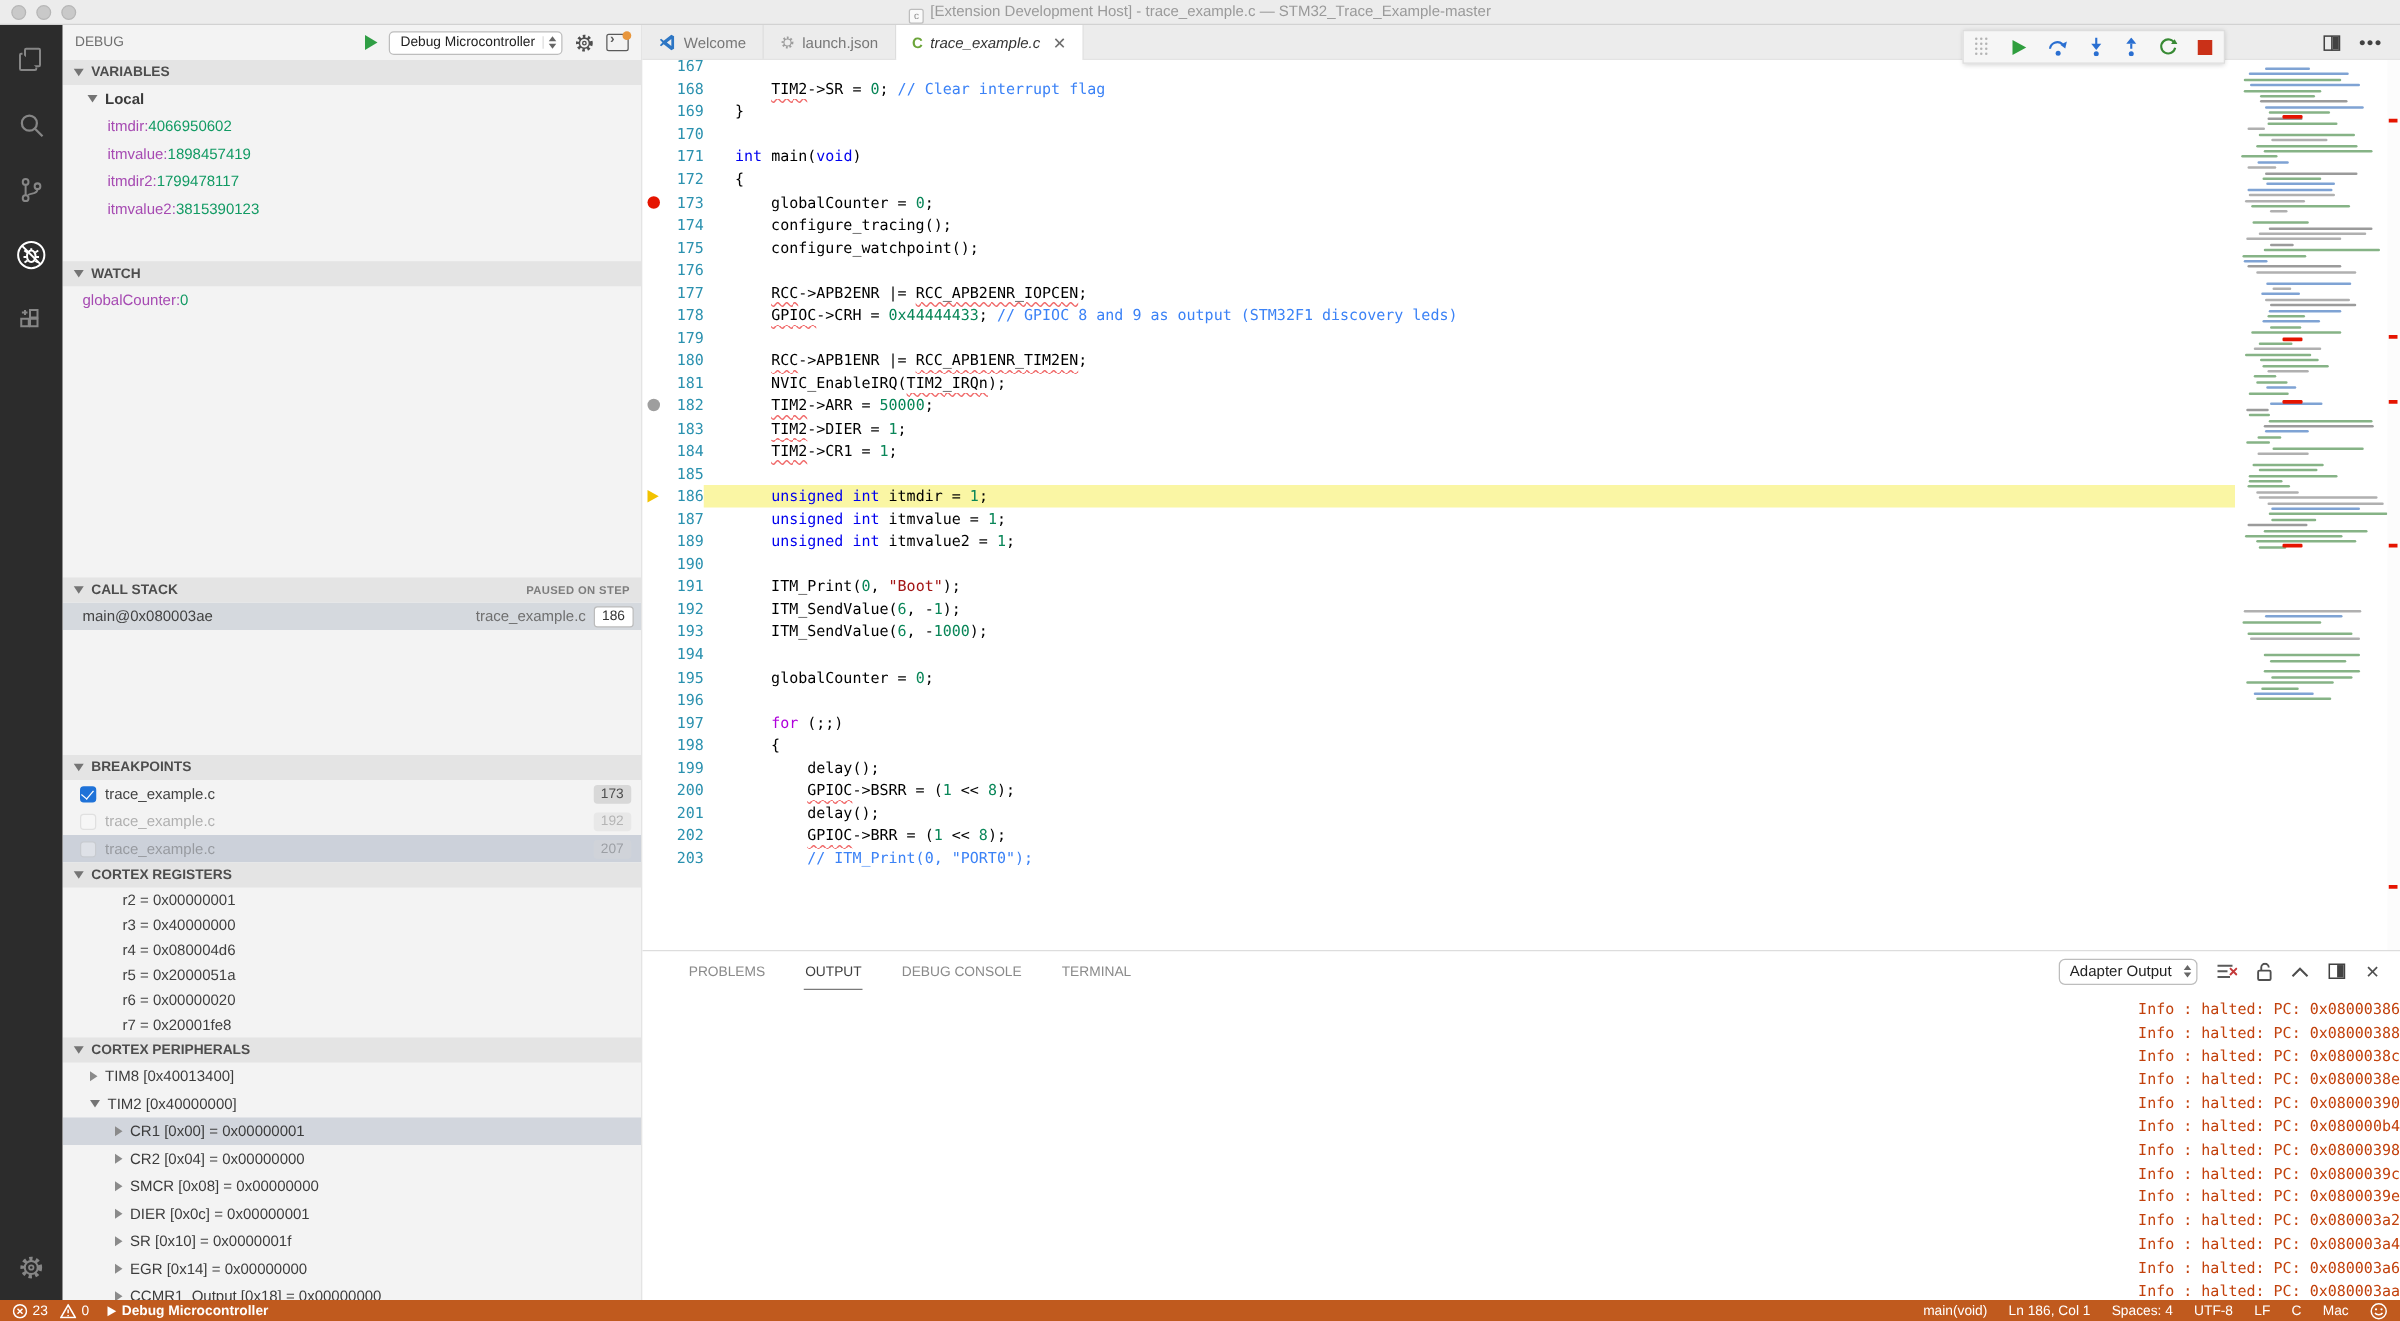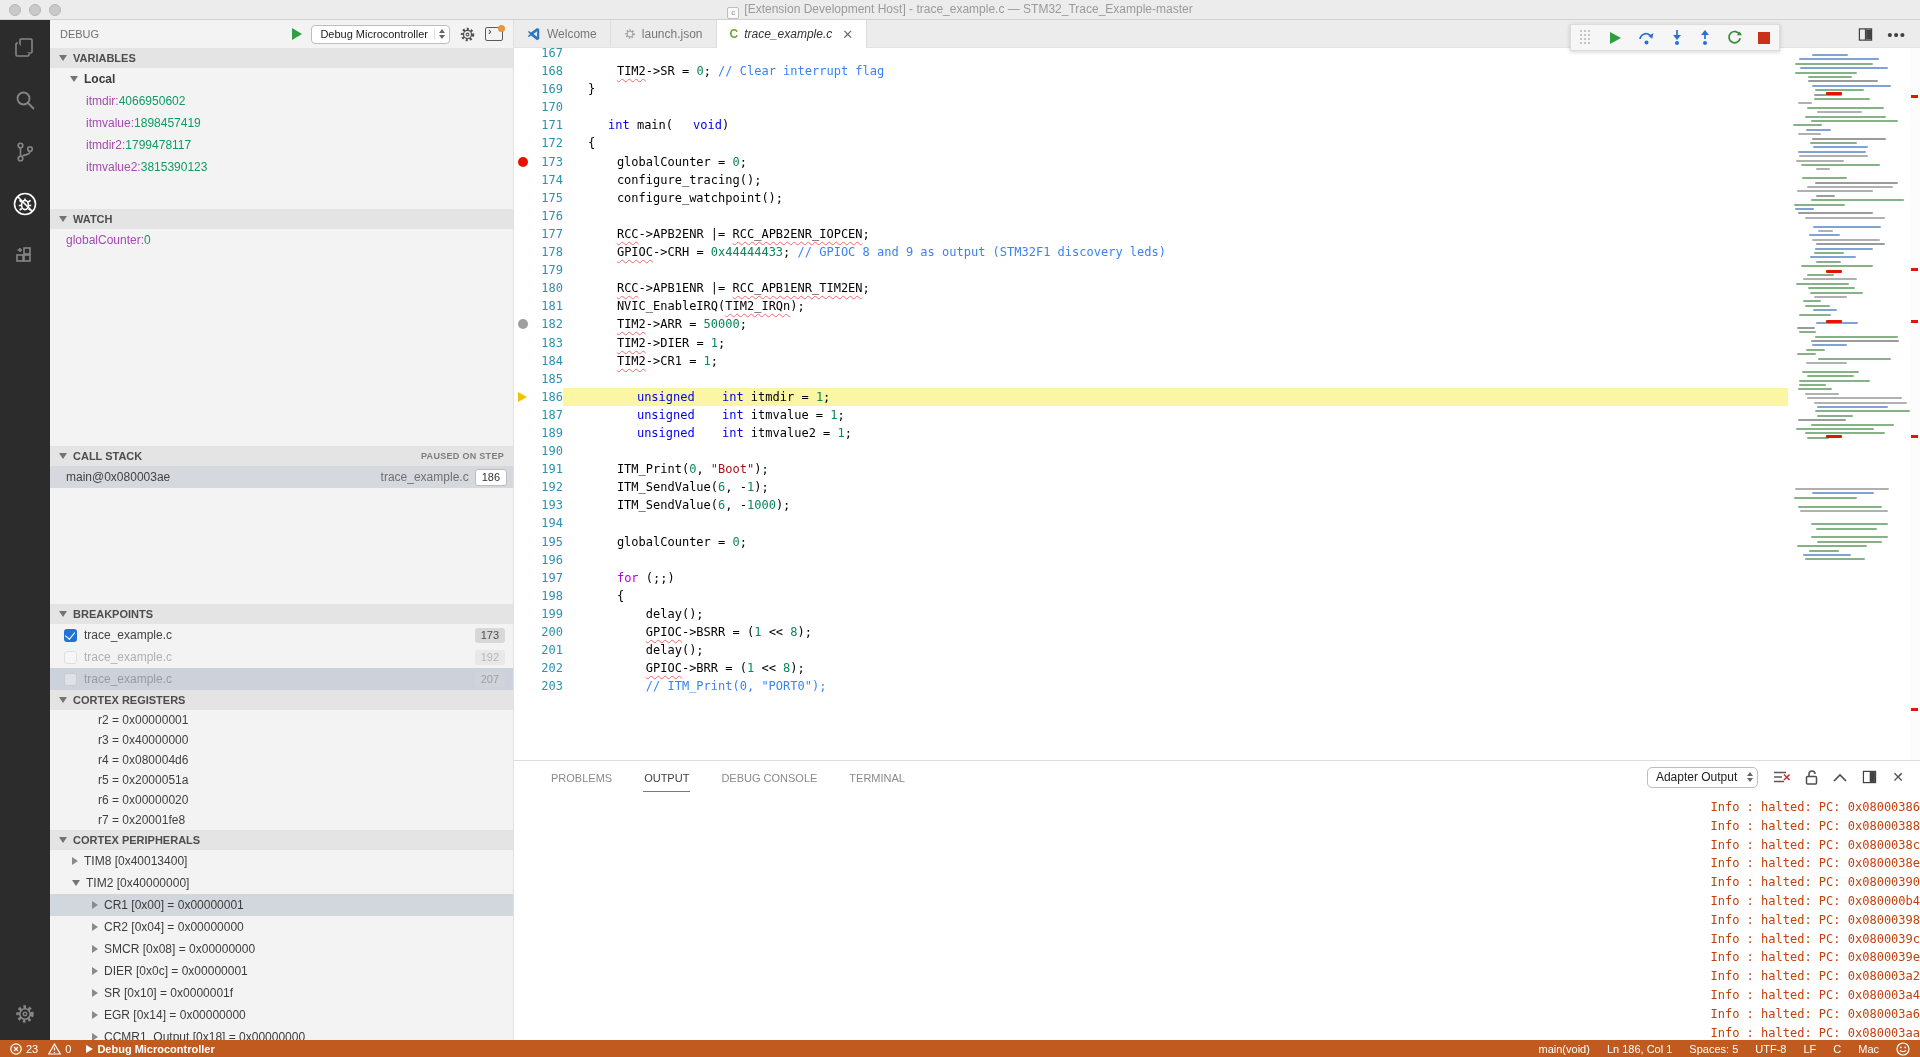--- a/index.html
+++ b/index.html
@@ -78,21 +78,21 @@
   
   .editor-body { flex:1; display:flex; overflow:hidden; background:#fff; position:relative; }
   .code-area { flex:1; overflow:hidden; position:relative; }
   .code-lines { margin-top:-4px; }
   .code-line { height:18.1px; display:flex; align-items:center; }
   .glyph { width:17px; flex:none; display:flex; align-items:center; justify-content:center; }
   .lineno { width:32px; flex:none; text-align:right; font:12px/18.1px "DejaVu Sans Mono", monospace; color:#2b91af; }
   .lc { flex:1; padding-left:25px; height:100%; display:flex; align-items:center; }
   .lc.cur { background:#faf6a4; }
   .lc pre { margin:0; font:12px/18.1px "DejaVu Sans Mono", monospace; white-space:pre; }
-  .tok-d { color:#000; } .tok-k { color:#0000ee;margin-left:20px; } .tok-ctl { color:#af00db; }
+  .tok-d { color:#000; } .tok-k { color:#0000ee; } .tok-ctl { color:#af00db; }
   .tok-n { color:#098658; } .tok-s { color:#a31515; } .tok-c { color:#3b82f6; }
   .tok-e { color:#000; text-decoration:underline wavy #f06a6a; text-decoration-thickness:1px; text-underline-offset:3px; }
   .bp-dot { width:10px; height:10px; border-radius:50%; }
   .bp-red { background:#e51400; } .bp-gray { background:#9e9e9e; }
   .cur-arrow { width:0; height:0; border-left:9px solid #f2c200; border-top:5.5px solid transparent; border-bottom:5.5px solid transparent; }
   .minimap { width:122px; flex:none; position:relative; overflow:hidden; background:#fff; }
   .mm-bar { position:absolute; height:2.1px; border-radius:1px; }
   .ruler { width:10px; flex:none; position:relative; background:#fcfcfc; }
   .ruler .mark { position:absolute; left:1px; width:7px; height:3px; background:#e51400; }
   
@@ -244,21 +244,21 @@
           <span class="var-name">globalCounter: </span>
           <span class="var-val">0</span>
         </div>
       </div>
 
     <div class="sec-head">
       <span class="tw-open"></span>
       <span>CALL STACK</span>
       <span class="cs-status">PAUSED ON STEP</span>
     </div>
-    <div class="sec-body" style="height:138px">
+    <div class="sec-body" style="height:122px">
       <div class="tree-row cs-row">
         <span>main@0x080003ae</span>
         <span class="cs-file">trace_example.c</span>
         <span class="badge-white">186</span>
       </div>
     </div>
 
     <div class="sec-head">
       <span class="tw-open"></span>
       <span>BREAKPOINTS</span>
@@ -898,21 +898,21 @@
       </svg>
     <span>0</span>
   </span>
   <span class="sb-seg" style="margin-left:8px">
     <span class="sb-play"></span>
     <span style="font-weight:bold">Debug Microcontroller</span>
   </span>
   <span class="sb-right" id="sb-right">
       <span>main(void)</span>
       <span>Ln 186, Col 1</span>
-      <span>Spaces: 5</span>
+      <span>Spaces: 4</span>
       <span>UTF-8</span>
       <span>LF</span>
       <span>C</span>
       <span>Mac</span>
       <span>
         <svg width="14" height="14" viewBox="0 0 14 14">
           <circle cx="7" cy="7" r="6" fill="none" stroke="#fff" stroke-width="1.2"></circle>
           <circle cx="4.8" cy="5.4" r="0.9" fill="#fff"></circle>
           <circle cx="9.2" cy="5.4" r="0.9" fill="#fff"></circle>
           <path d="M4 8.3 C5 10.2 9 10.2 10 8.3" fill="none" stroke="#fff" stroke-width="1.2"></path>

